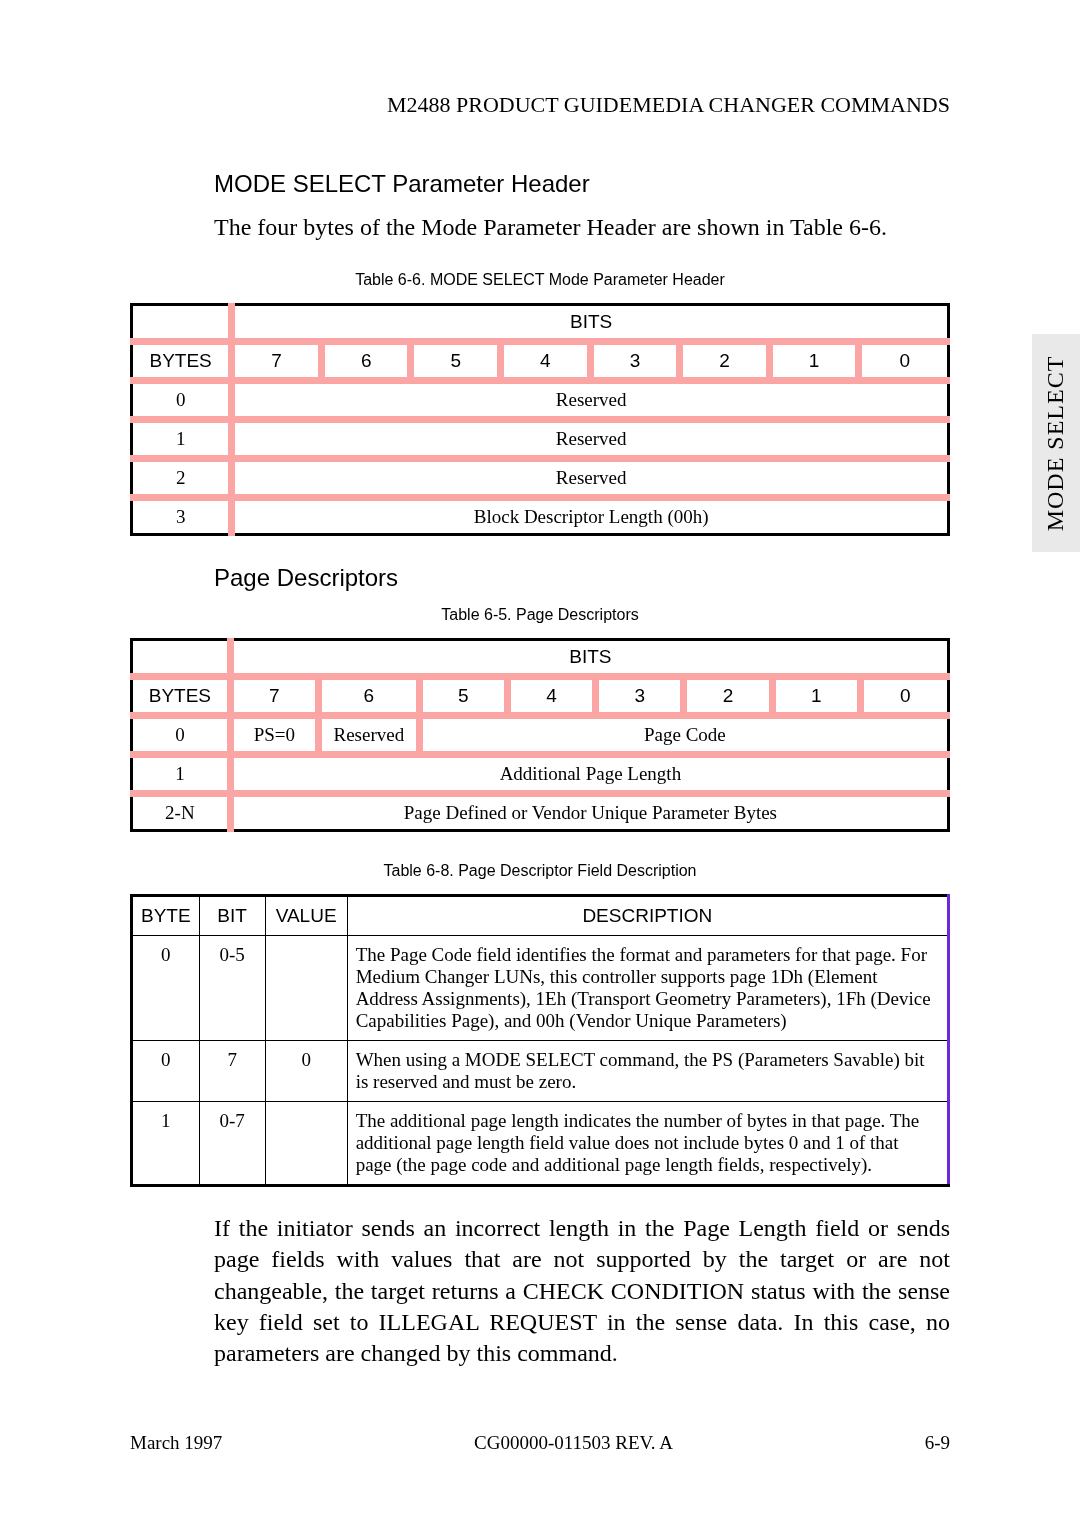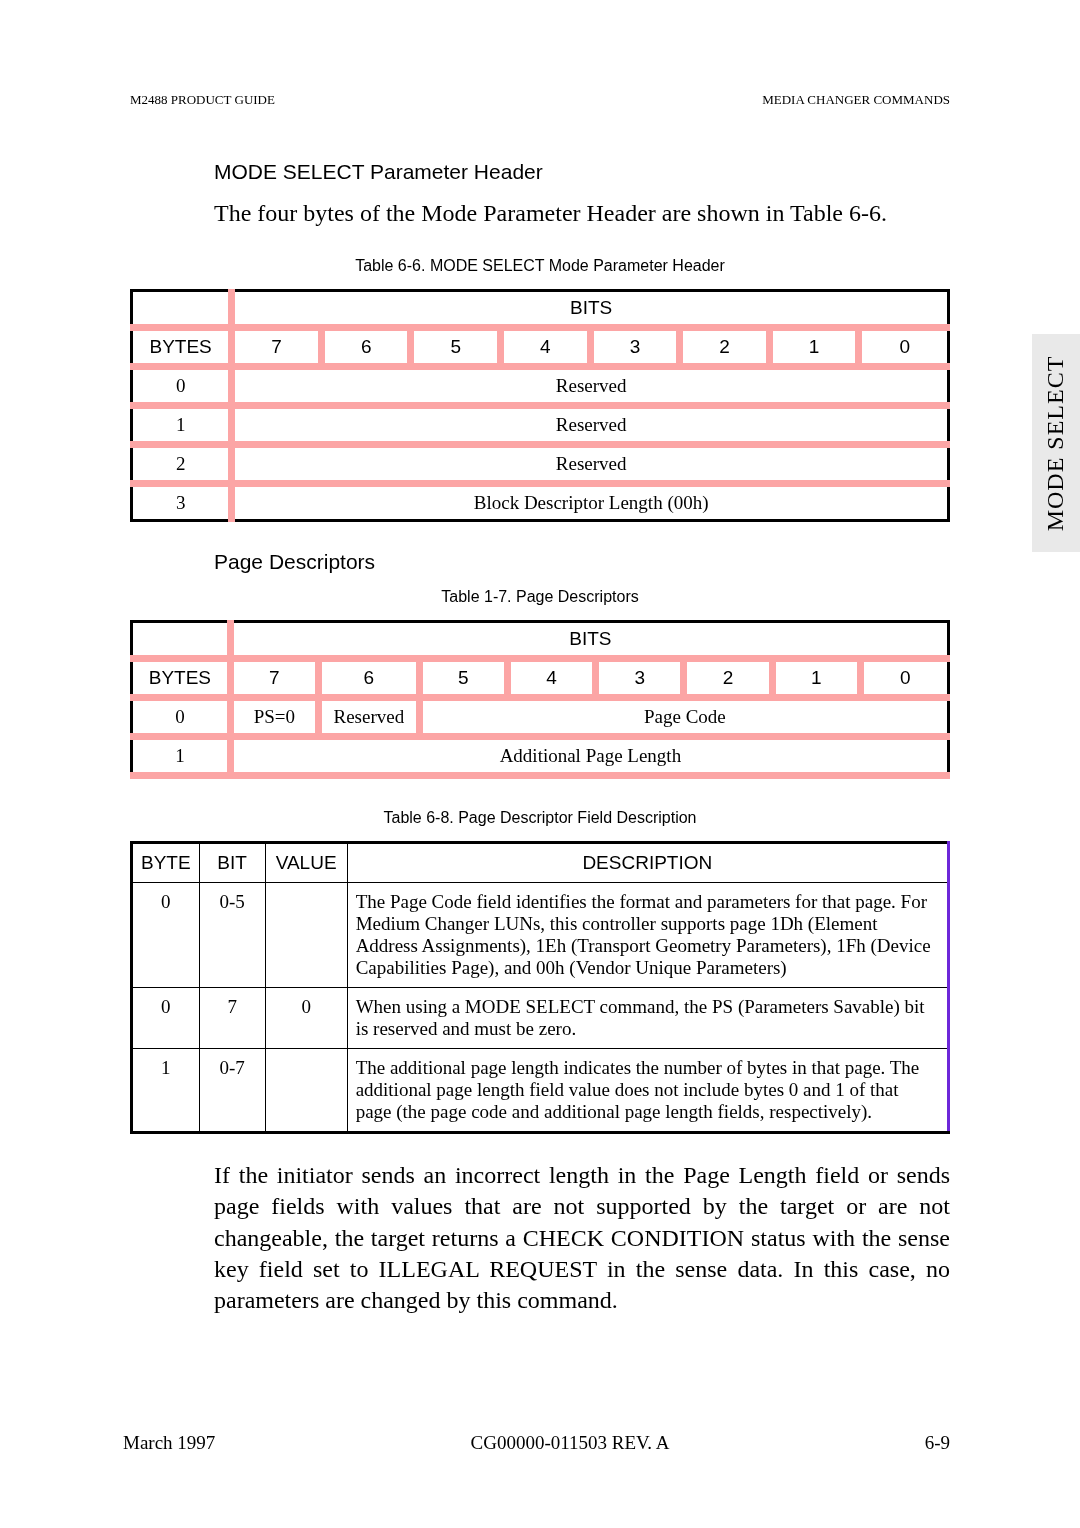--- a/index.html
+++ b/index.html
@@ -10,24 +10,24 @@
     background: #fff;
     font-family: "Times New Roman", Times, serif;
     font-size: 19px;
     color: #000;
     position: relative;
   }
   .page {
     padding: 92px 130px 0 130px;
     position: relative;
   }
-  .hdr { display: flex; justify-content: space-between; font-size: 13px; margin-bottom: 52px; }
+  .hdr { display: flex; justify-content: flex-end; font-size: 22px; margin-bottom: 52px; }
   .content-indent { margin-left: 84px; }
   .sans { font-family: Arial, Helvetica, sans-serif; }
-  .h2 { font-weight: 400; font-size: 21px; margin: 0 0 14px 0; }
+  .h2 { font-weight: 400; font-size: 24px; margin: 0 0 14px 0; }
   .para { font-size: 24px; line-height: 1.3; margin: 0 0 28px 0; }
   .caption { text-align: center; font-size: 16px; margin: 6px 0 14px 0; font-family: Arial, Helvetica, sans-serif; }
   table.bits {
     border-collapse: collapse;
     width: 100%;
     margin-bottom: 28px;
   }
   table.bits th, table.bits td {
     border: 7px solid #fca5a5;
     text-align: center;
@@ -75,21 +75,21 @@
   .side-tab span {
     transform: rotate(-90deg);
     white-space: nowrap;
     font-family: "Times New Roman", serif;
     font-size: 24px;
     letter-spacing: 1px;
   }
 
   .ftr {
     position: absolute;
-    left: 123px; right: 130px;
+    left: 130px; right: 130px;
     bottom: 74px;
     display: flex;
     justify-content: space-between;
     font-size: 19px;
   }
 </style>
 </head>
 <body>
 
 <div class="page">
@@ -149,21 +149,21 @@
       <td class="outer-l outer-b">3</td>
       <td class="outer-r outer-b" colspan="8">Block Descriptor Length (00h)</td>
     </tr>
   </tbody>
     </table>
 
   <div class="content-indent">
     <p class="h2 sans">Page Descriptors</p>
   </div>
 
-  <p class="caption">Table 1-7.   Page Descriptors</p>
+  <p class="caption">Table 6-5.   Page Descriptors</p>
 
   <table class="bits">
     <colgroup>
       <col class="col-bytes">
       <col class="col-bit">
         <col class="col-bit">
         <col class="col-bit">
         <col class="col-bit">
       <col class="col-bit">
         <col class="col-bit">
@@ -188,20 +188,24 @@
     </tr>
     <tr>
       <td class="outer-l">0</td>
       <td>PS=0</td>
       <td>Reserved</td>
       <td class="outer-r" colspan="6">Page Code</td>
     </tr>
     <tr>
       <td class="outer-l">1</td>
       <td class="outer-r" colspan="8">Additional Page Length</td>
+    </tr>
+    <tr>
+      <td class="outer-l outer-b">2-N</td>
+      <td class="outer-r outer-b" colspan="8">Page Defined or Vendor Unique Parameter Bytes</td>
     </tr>
   </tbody>
     </table>
 
   <p class="caption" style="margin-top:30px">Table 6-8.   Page Descriptor Field Description</p>
 
   <table class="desc">
     <colgroup>
       <col style="width:62px">
         <col style="width:66px">

